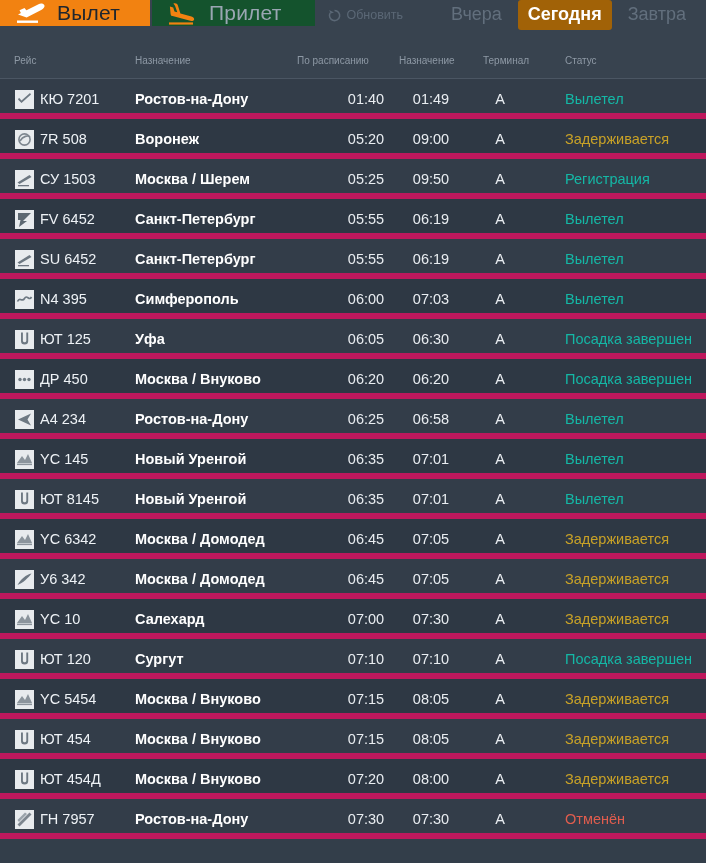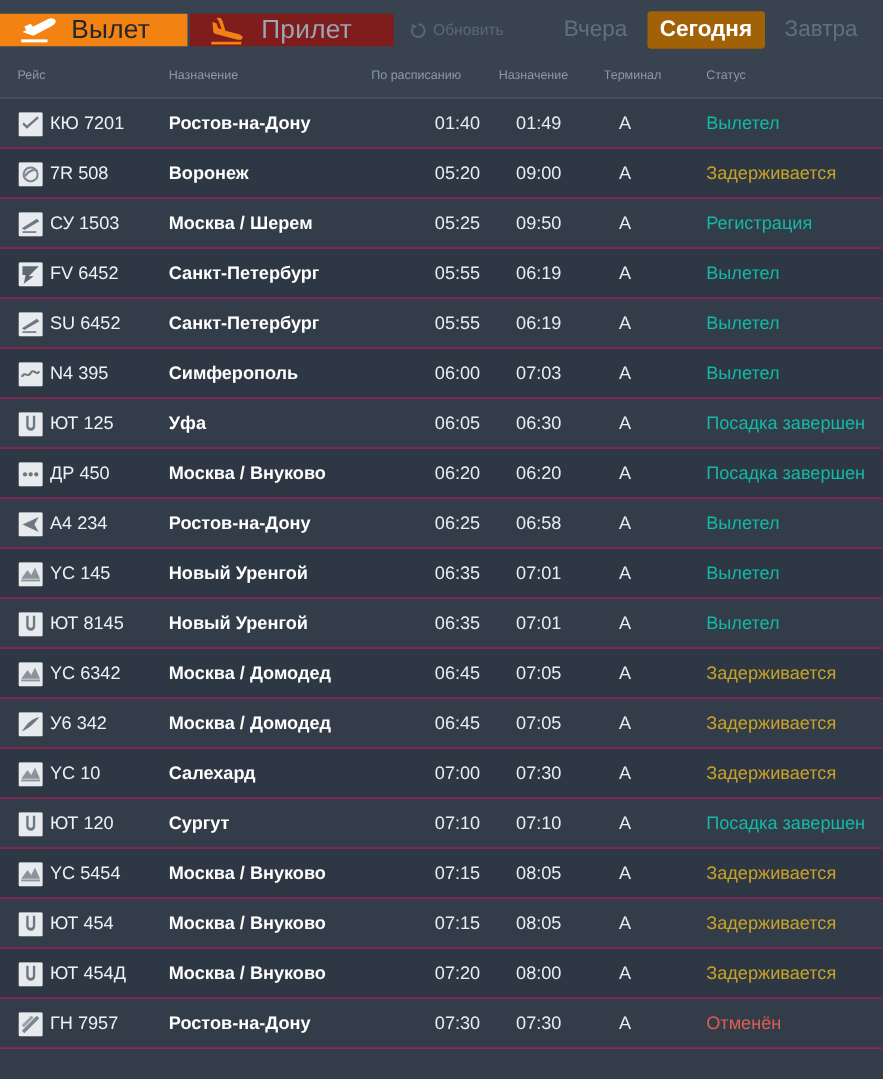--- a/index.html
+++ b/index.html
@@ -5,42 +5,42 @@
   html,body{margin:0;padding:0;}
   body{
     width:706px;height:863px;overflow:hidden;
     background:#2c3642;
     font-family:"Liberation Sans","DejaVu Sans",sans-serif;
     -webkit-font-smoothing:antialiased;
   }
   .board{width:706px;height:863px;position:relative;background:#38434f;display:flex;flex-direction:column;}
 
   
-  .topbar{height:48px;background:#38434f;display:flex;align-items:center;position:relative;flex:0 0 48px;}
+  .topbar{height:48px;background:#38434f;display:flex;align-items:flex-start;position:relative;flex:0 0 48px;}
   .tab{display:flex;align-items:center;gap:9px;padding:0 20px 0 14px;cursor:pointer;user-select:none;}
   .tab-dep{background:#f28211;width:150px;box-sizing:border-box;}
-  .tab-arr{background:#7f1d1d;width:163px;box-sizing:border-box;margin-left:2px;}
+  .tab-arr{background:#14532d;width:163px;box-sizing:border-box;margin-left:2px;}
   .tab-label{font-size:21px;letter-spacing:.2px;}
   .tab-dep .tab-label{color:#20262e;font-weight:400;}
   .tab-arr .tab-label{color:#9aa6b3;font-weight:400;}
   .tab-ico{width:34px;height:26px;flex:0 0 34px;display:block;}
 
   .topright{margin-left:auto;display:flex;align-items:center;gap:0;padding-right:10px;}
   .refresh{display:flex;align-items:center;gap:5px;color:#5b6876;font-size:12.5px;cursor:pointer;margin-right:32px;}
   .refresh svg{display:block;}
   .dayopt{font-size:18px;color:#626f7d;padding:4px 10px 5px;border-radius:3px;cursor:pointer;user-select:none;margin-left:6px;}
   .dayopt.active{background:#a16207;color:#ffffff;font-weight:700;}
 
   
   .colhead{height:30px;flex:0 0 30px;background:#38434f;position:relative;border-bottom:1px solid #4b5663;}
   .colhead span{position:absolute;top:7px;font-size:10px;color:#8e99a5;white-space:nowrap;}
 
   
   .rows{flex:1 1 auto;overflow:hidden;background:#333e4a;}
-  .row{height:40px;position:relative;box-sizing:border-box;border-bottom:1px solid #be185d;}
+  .row{height:40px;position:relative;box-sizing:border-box;border-bottom:6px solid #be185d;}
   .row.odd{background:#333d49;}
   .row.even{background:#2e3844;}
   .cell{position:absolute;top:0;height:40px;display:flex;align-items:center;white-space:nowrap;font-size:14.5px;color:#e9edf1;}
   .c-logo{left:14px;width:20px;justify-content:center;}
   .c-flight{left:40px;font-size:14.5px;color:#eef2f6;font-weight:400;}
   .c-dest{left:135px;font-weight:700;color:#ffffff;font-size:14.5px;}
   .c-sched{left:336px;width:60px;justify-content:center;}
   .c-est{left:401px;width:60px;justify-content:center;}
   .c-term{left:483px;width:34px;justify-content:center;}
   .c-status{left:565px;overflow:hidden;width:141px;}

